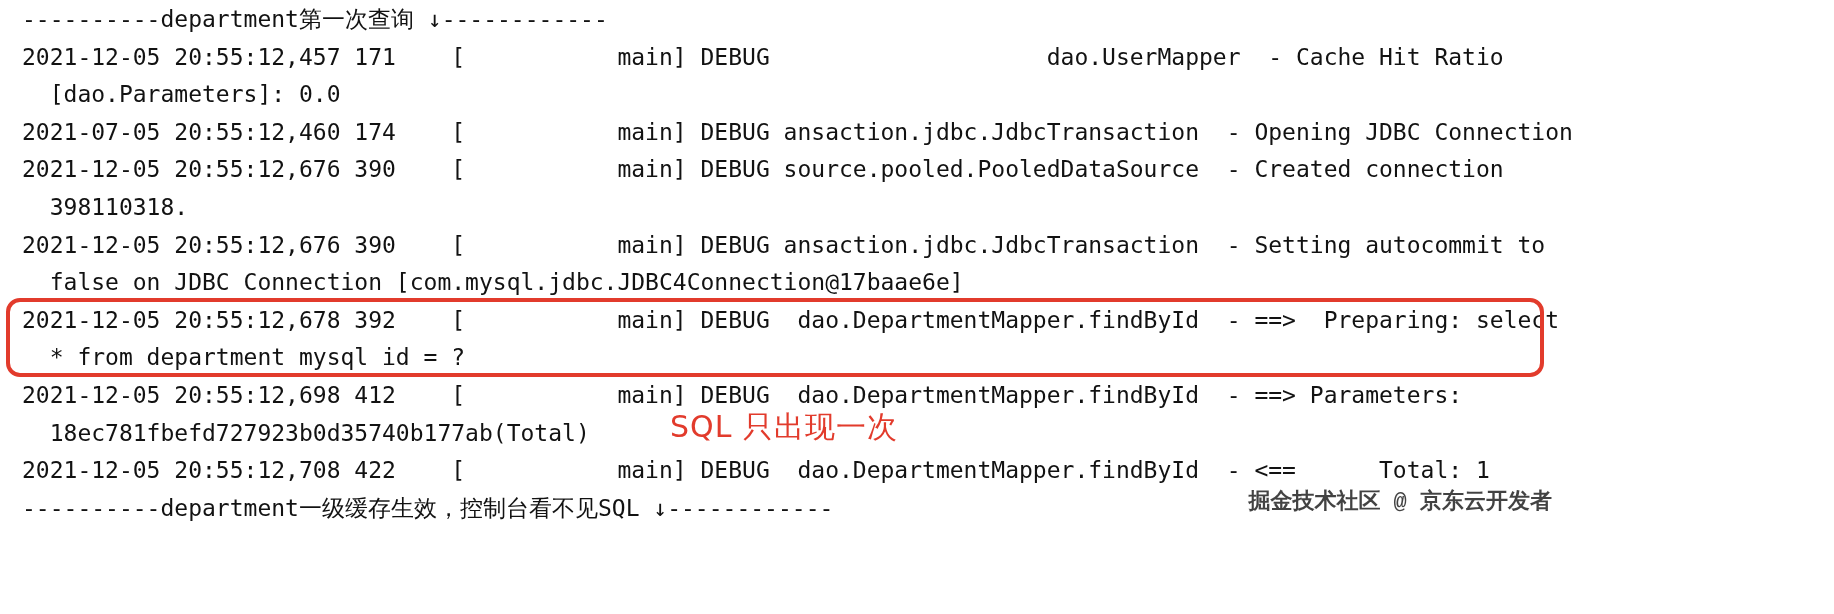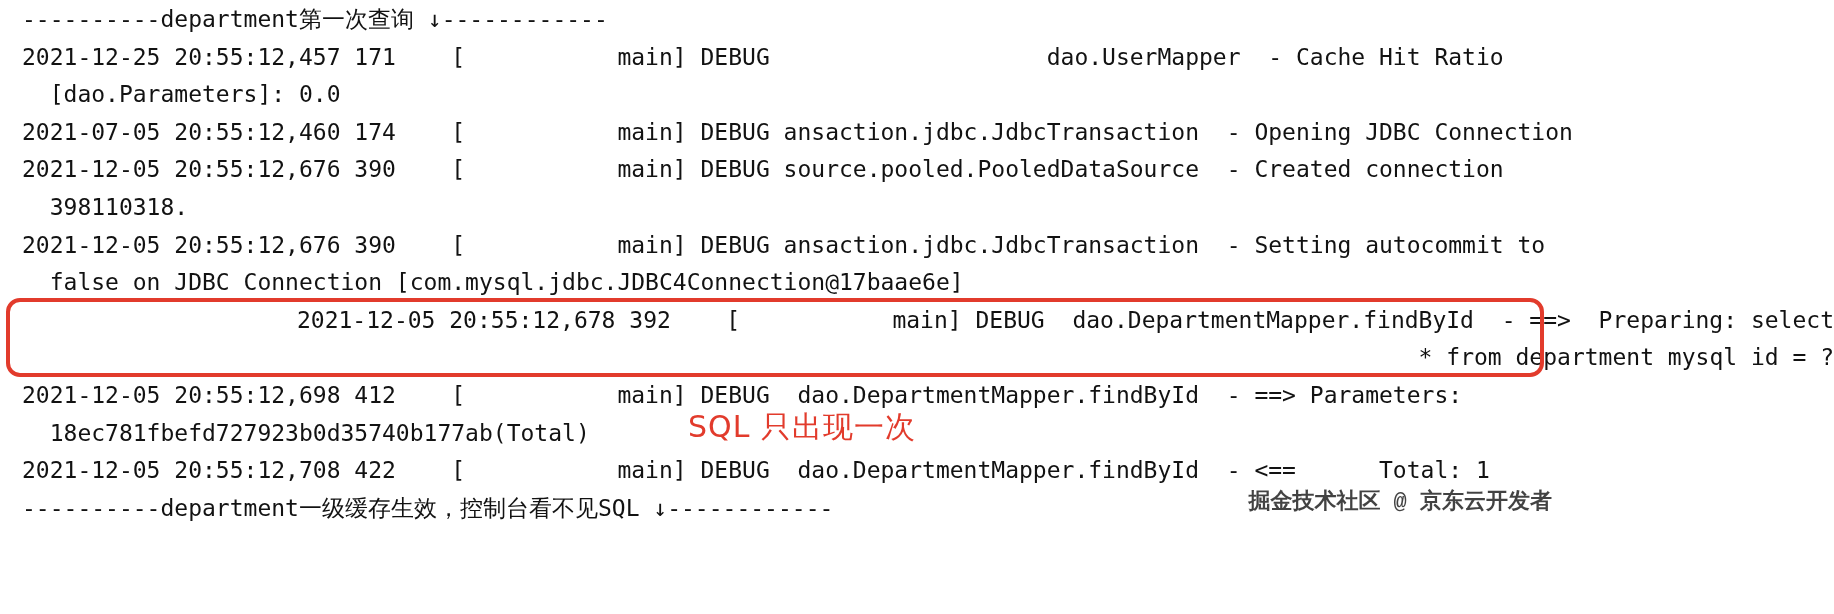--- a/index.html
+++ b/index.html
@@ -19,35 +19,34 @@
     line-height: 37.6px;
     color: #121212;
     overflow: hidden;
   }
   .line {
     white-space: pre;
     padding-left: 22px;
   }
   .highlight-wrap {
     position: relative;
-    text-align: right;
   }
   .red-box {
     position: absolute;
     left: 6px;
     right: 290px;
     top: -4px;
     bottom: 0px;
     border: 4px solid #e23b2c;
     border-radius: 14px;
     pointer-events: none;
   }
   .annotation {
     position: absolute;
-    left: 688px;
+    left: 670px;
     top: 408px;
     color: #e23b2c;
     font-family: "DejaVu Sans", "Liberation Sans", sans-serif;
     font-size: 30px;
     font-weight: 500;
     letter-spacing: 1px;
     white-space: pre;
   }
   .watermark {
     position: absolute;
@@ -59,21 +58,21 @@
     font-weight: 600;
     white-space: pre;
   }
 </style>
 </head>
 <body>
 
 <div class="console">
 
   <div class="line">----------department第一次查询 ↓------------</div>
-  <div class="line">2021-12-25 20:55:12,457 171    [           main] DEBUG                    dao.UserMapper  - Cache Hit Ratio</div>
+  <div class="line">2021-12-05 20:55:12,457 171    [           main] DEBUG                    dao.UserMapper  - Cache Hit Ratio</div>
   <div class="line">  [dao.Parameters]: 0.0</div>
   <div class="line">2021-07-05 20:55:12,460 174    [           main] DEBUG ansaction.jdbc.JdbcTransaction  - Opening JDBC Connection</div>
   <div class="line">2021-12-05 20:55:12,676 390    [           main] DEBUG source.pooled.PooledDataSource  - Created connection</div>
   <div class="line">  398110318.</div>
   <div class="line">2021-12-05 20:55:12,676 390    [           main] DEBUG ansaction.jdbc.JdbcTransaction  - Setting autocommit to</div>
   <div class="line">  false on JDBC Connection [com.mysql.jdbc.JDBC4Connection@17baae6e]</div>
 
   <div class="highlight-wrap">
     <span class="red-box"></span>
     <div class="line">2021-12-05 20:55:12,678 392    [           main] DEBUG  dao.DepartmentMapper.findById  - ==&gt;  Preparing: select</div>

